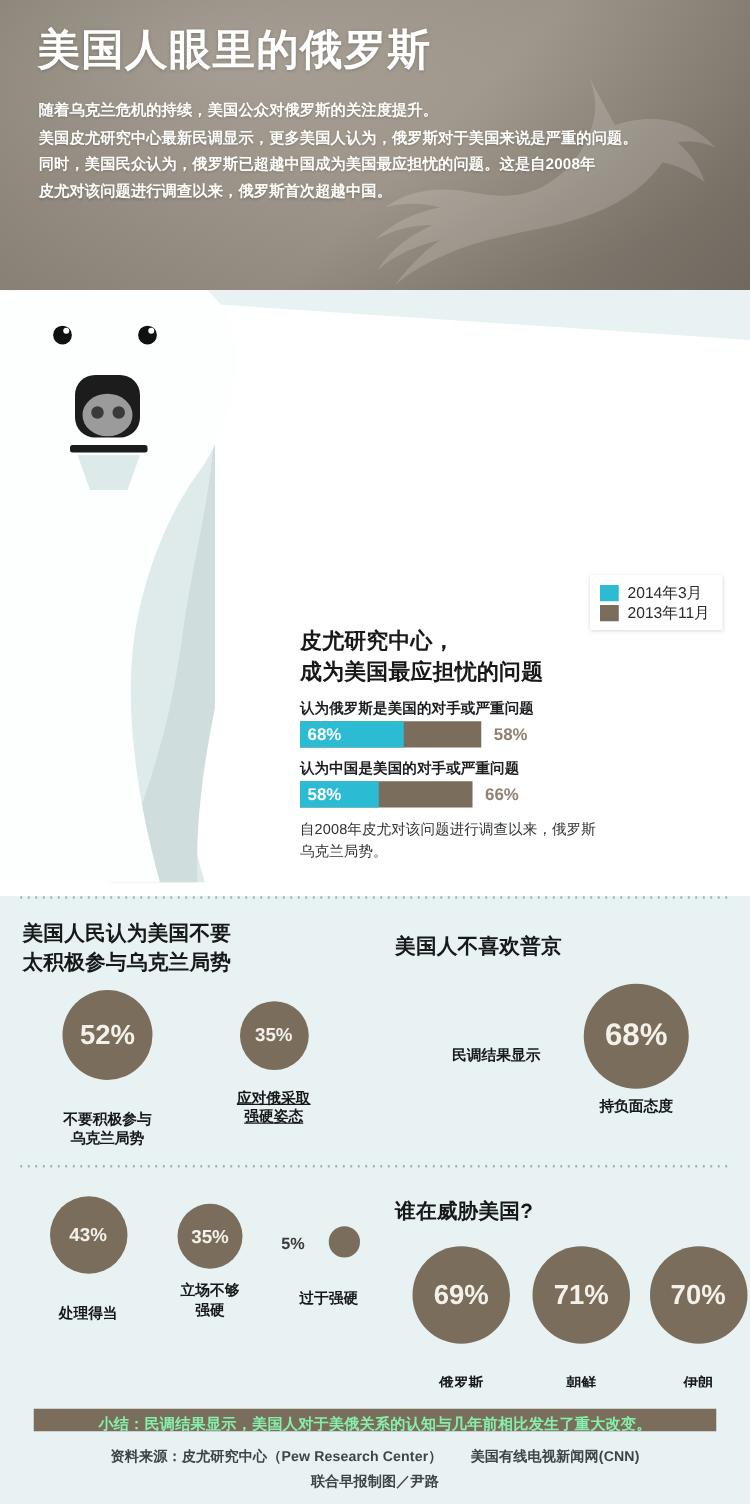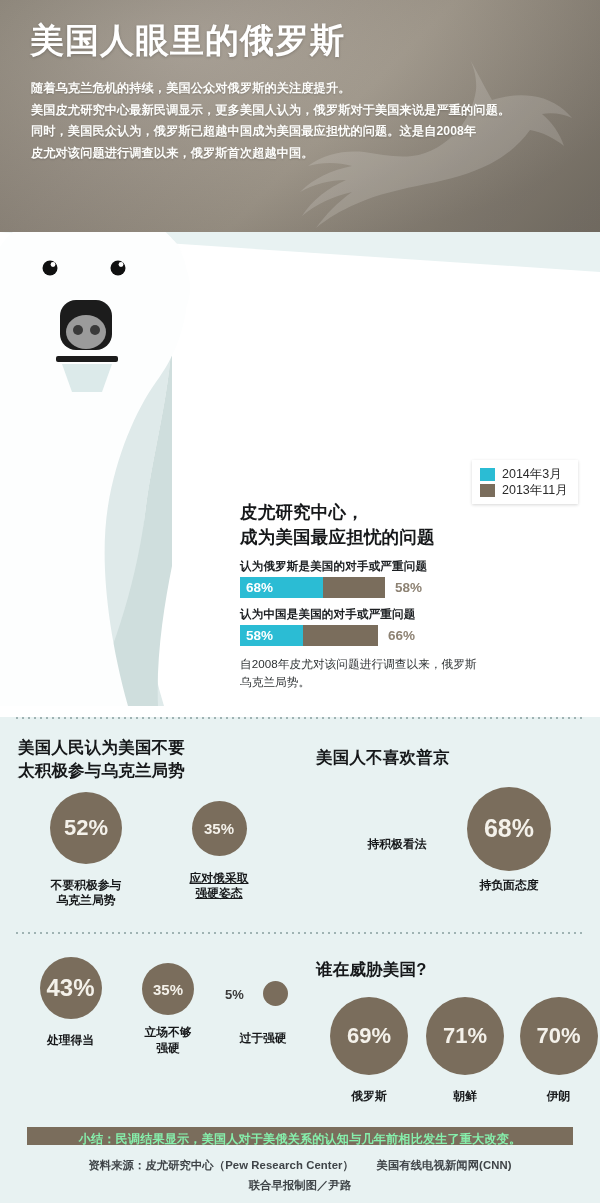--- a/index.html
+++ b/index.html
@@ -99,21 +99,21 @@
   .circ-item{ position:absolute; text-align:center; }
   .circ{
     border-radius:50%; background:#7a6d5c;
     display:flex; align-items:center; justify-content:center;
     margin:0 auto;
   }
   .circ-val{ color:#f4f1ea; font-weight:bold; }
   .circ-val-out{ position:absolute; color:#3b3b3b; font-weight:bold; }
   .circ-cap{
     font-size:11.8px; font-weight:bold; color:#16181a; line-height:1.35;
-    margin-top:14px; white-space:nowrap;
+    margin-top:24px; white-space:nowrap;
   }
 
   
   .footer{ position:absolute; left:0; top:1110px; width:600px; height:93px; background:#e8f2f2; }
   .summary{
     position:absolute; left:27px; top:17px; width:546px; height:18px;
     background:#7a6d5c; color:#86efac;
     font-size:12.1px; font-weight:bold; line-height:25px; text-align:center;
     letter-spacing:.2px;
   }
@@ -265,39 +265,39 @@
   </div>
 </div>
 
 <div class="sec" style="left:316px; top:746px; width:280px;">
   <div class="sec-title">
     <div>美国人不喜欢普京</div>
   </div>
   <div class="circles" style="height:120px; margin-top:22px;">
     <div class="circ-item" style="left:26px; top:24px; width:110px;">
       <div class="circ-cap" style="margin-top:22px;">
-        <div>持积极看法</div>
+        <div>民调结果显示</div>
       </div>
     </div>
     <div class="circ-item" style="left:128px; top:-4px; width:130px;">
       <div class="circ" style="width:84px;height:84px;">
         <span class="circ-val" style="font-size:25px;">68%</span>
       </div>
       <div class="circ-cap" style="margin-top:7px;">
         <div>持负面态度</div>
       </div>
     </div>
   </div>
 </div>
 
 <div class="sec" style="left:18px; top:945px; width:290px;">
   <div class="circles" style="height:110px; margin-top:12px;">
     <div class="circ-item" style="left:0px; top:0; width:105px;">
       <div class="circ" style="width:62px;height:62px;">
-        <span class="circ-val" style="font-size:24px;">43%</span>
+        <span class="circ-val" style="font-size:15px;">43%</span>
       </div>
       <div class="circ-cap">
         <div>处理得当</div>
       </div>
     </div>
     <div class="circ-item" style="left:100px; top:6px; width:100px;">
       <div class="circ" style="width:52px;height:52px;">
         <span class="circ-val" style="font-size:15px;">35%</span>
       </div>
       <div class="circ-cap" style="margin-top:10px;">

